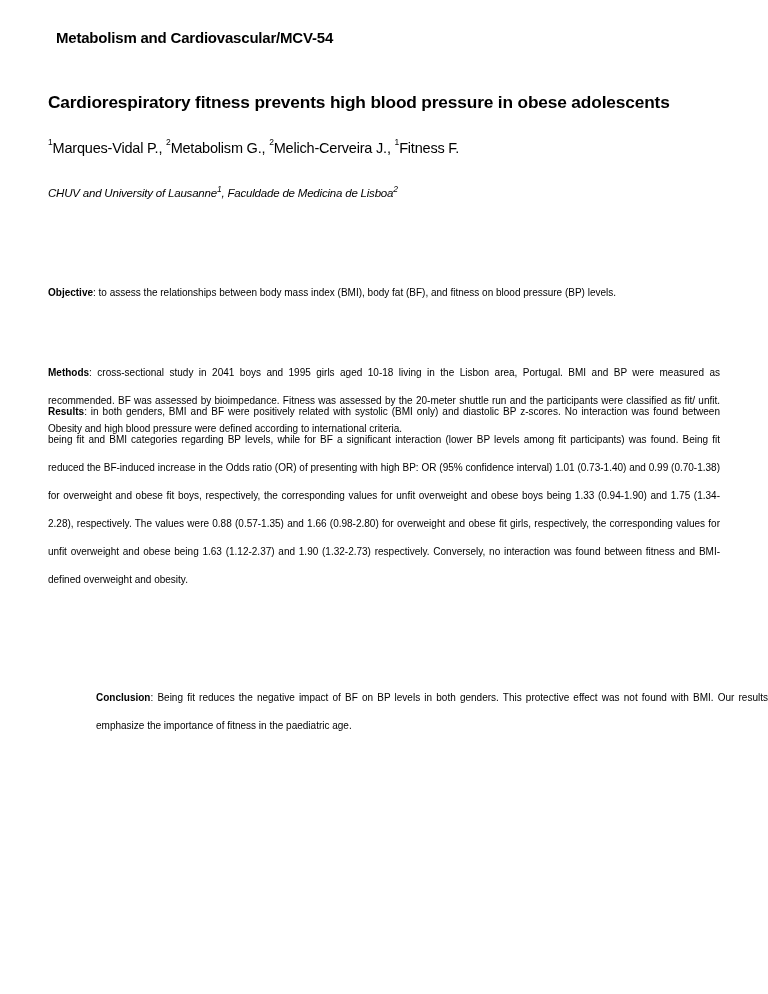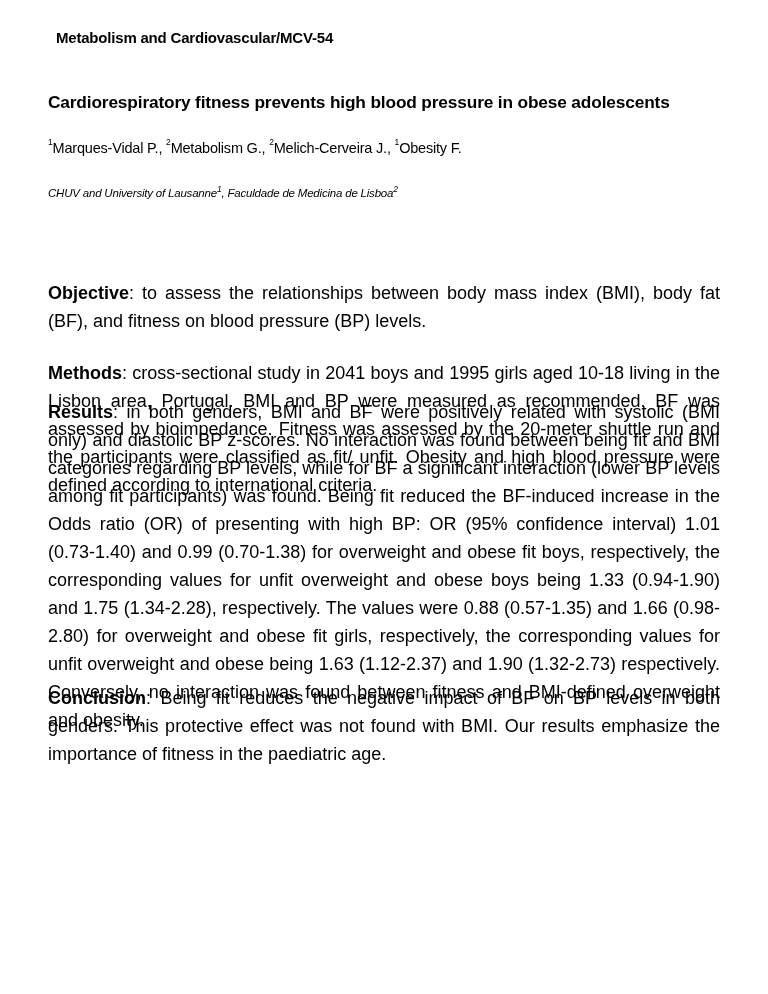--- a/index.html
+++ b/index.html
@@ -3,40 +3,40 @@
 <meta charset="utf-8">
 <style>
   html, body { margin: 0; padding: 0; background: #ffffff; }
   body { width: 768px; height: 994px; position: relative; overflow: hidden; color: #000; }
   .page { position: absolute; left: 48px; top: 0; width: 672px; font-family: "Liberation Sans", sans-serif; }
   .header { position: absolute; top: 29px; left: 8px; font-size: 15px; letter-spacing: -0.2px; font-weight: bold; }
   .title { position: absolute; top: 82px; left: 0; font-size: 17.3px; font-weight: bold; letter-spacing: -0.15px; white-space: nowrap; margin-top: 10px; }
   .authors { position: absolute; top: 140px; left: 0; font-size: 14.5px; letter-spacing: -0.2px; white-space: nowrap; }
   .authors sup, .affil sup { font-size: 8.5px; vertical-align: top; position: relative; top: -3px; }
   .affil { position: absolute; top: 187px; left: 0; font-size: 11.5px; font-style: italic; letter-spacing: -0.2px; white-space: nowrap; text-align: right; }
-  .para { position: absolute; left: 0; width: 672px; font-size: 18px; line-height: 28px; text-align: justify; }
+  .para { position: absolute; left: 0; width: 672px; font-size: 10px; line-height: 28px; text-align: justify; }
   .para b { font-weight: bold; }
   #objective { top: 279px; }
   #methods { top: 359px; }
   #results { top: 398px; }
-  #conclusion { top: 684px; }
+  #conclusion { top: 684px; margin-left: 48px; }
 </style>
 </head>
 <body>
 
 <div class="page">
   <div class="header">Metabolism and Cardiovascular/MCV-54</div>
 
   <div class="title">Cardiorespiratory fitness prevents high blood pressure in obese adolescents</div>
 
   <div class="authors">
     <span><sup>1</sup><span>Marques-Vidal P.,</span></span>
     <span><sup>2</sup><span>Metabolism G.,</span></span>
     <span><sup>2</sup><span>Melich-Cerveira J.,</span></span>
-    <span><sup>1</sup><span>Obesity F.</span></span>
+    <span><sup>1</sup><span>Fitness F.</span></span>
   </div>
 
   <div class="affil"><span>CHUV and University of Lausanne</span><sup>1</sup><span>, </span><span>Faculdade de Medicina de Lisboa</span><sup>2</sup></div>
 
   <div class="para" id="objective"><b>Objective</b><span>: to assess the relationships between body mass index (BMI), body fat (BF), and fitness on blood pressure (BP) levels.</span></div>
 
   <div class="para" id="methods"><b>Methods</b><span>: cross-sectional study in 2041 boys and 1995 girls aged 10-18 living in the Lisbon area, Portugal. BMI and BP were measured as recommended. BF was assessed by bioimpedance. Fitness was assessed by the 20-meter shuttle run and the participants were classified as fit/ unfit. Obesity and high blood pressure were defined according to international criteria.</span></div>
 
   <div class="para" id="results"><b>Results</b><span>: in both genders, BMI and BF were positively related with systolic (BMI only) and diastolic BP z-scores. No interaction was found between being fit and BMI categories regarding BP levels, while for BF a significant interaction (lower BP levels among fit participants) was found. Being fit reduced the BF-induced increase in the Odds ratio (OR) of presenting with high BP: OR (95% confidence interval) 1.01 (0.73-1.40) and 0.99 (0.70-1.38) for overweight and obese fit boys, respectively, the corresponding values for unfit overweight and obese boys being 1.33 (0.94-1.90) and 1.75 (1.34-2.28), respectively. The values were 0.88 (0.57-1.35) and 1.66 (0.98-2.80) for overweight and obese fit girls, respectively, the corresponding values for unfit overweight and obese being 1.63 (1.12-2.37) and 1.90 (1.32-2.73) respectively. Conversely, no interaction was found between fitness and BMI-defined overweight and obesity.</span></div>
 

